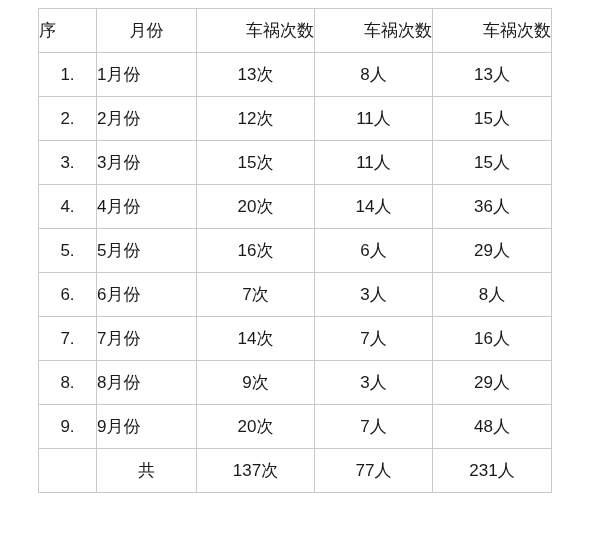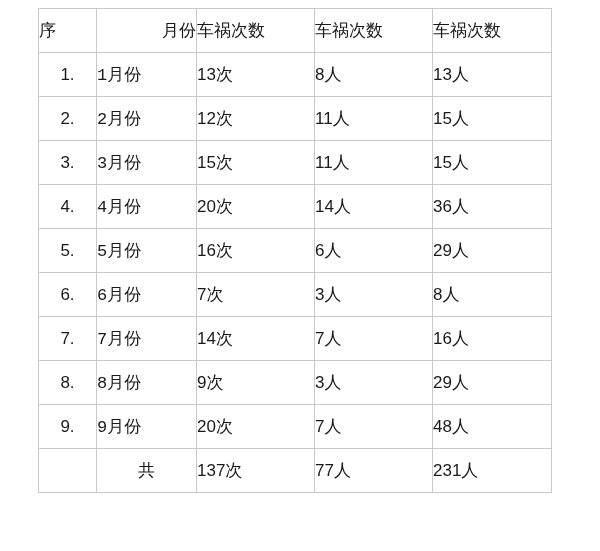--- a/index.html
+++ b/index.html
@@ -55,31 +55,30 @@
     padding-right: 2px;
   }
   .cell-idx-head {
     text-align: left;
     padding-left: 12px;
     font-size: 17px;
   }
   .cell-month {
     text-align: left;
     padding-left: 12px;
-    font-family: Liberation Mono, monospace;
   }
   .cell-month-head {
-    text-align: right;
+    text-align: center;
     padding-left: 12px;
   }
   .cell-num {
-    text-align: left;
+    text-align: center;
   }
   .cell-head-num {
-    text-align: left;
+    text-align: right;
   }
   .row-total .cell-idx { text-align: center; }
   .total-label {
     text-align: center;
     padding-left: 0;
   }
   
   .table-wrap::after {
     content: "";
     position: absolute;

